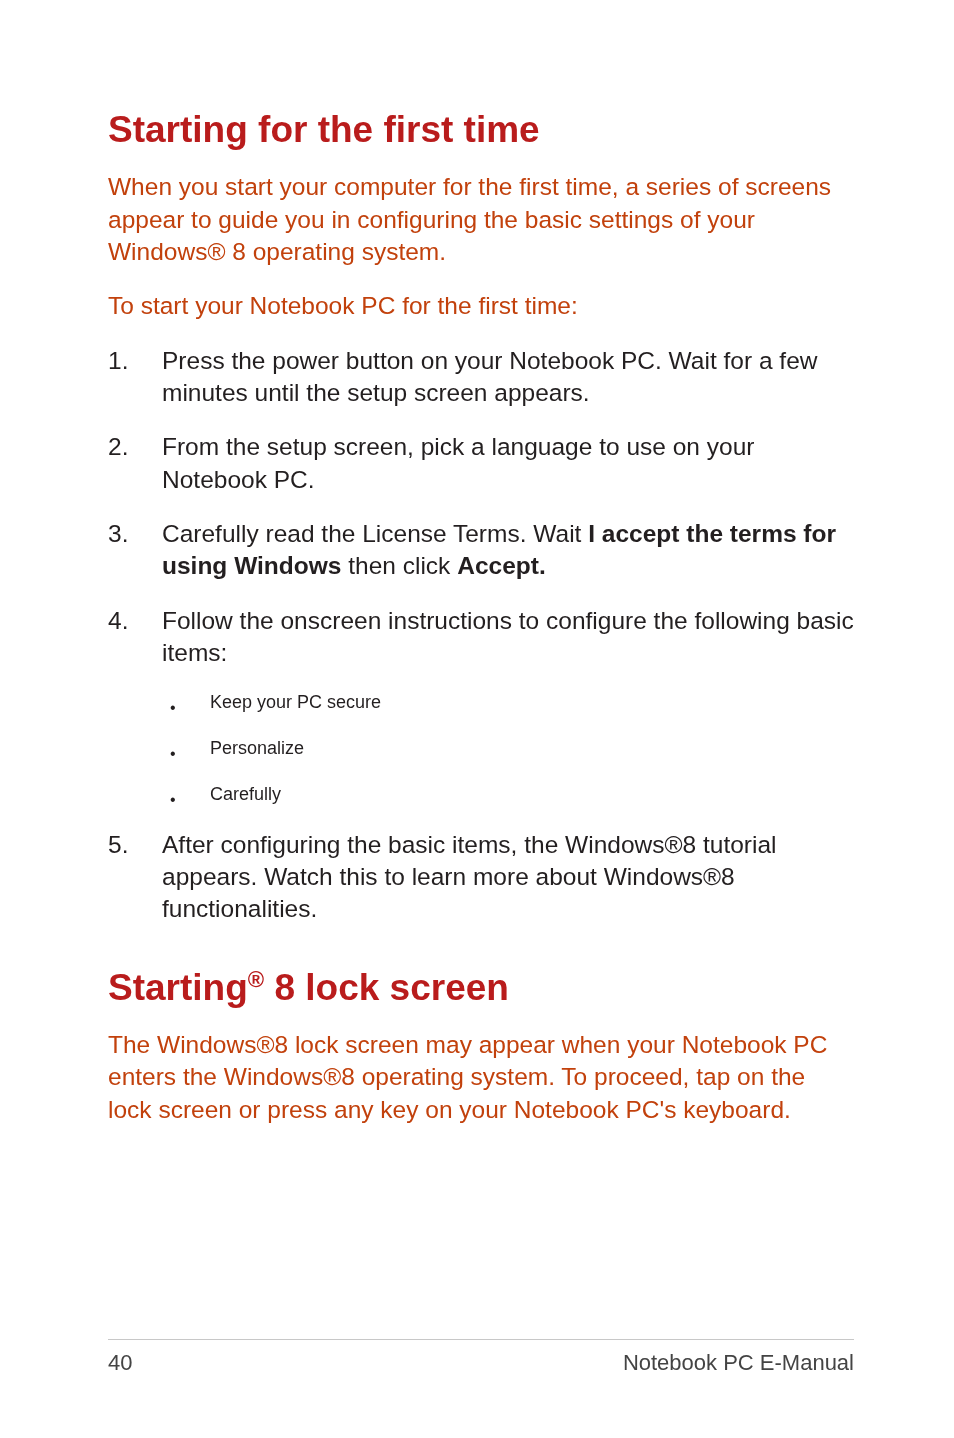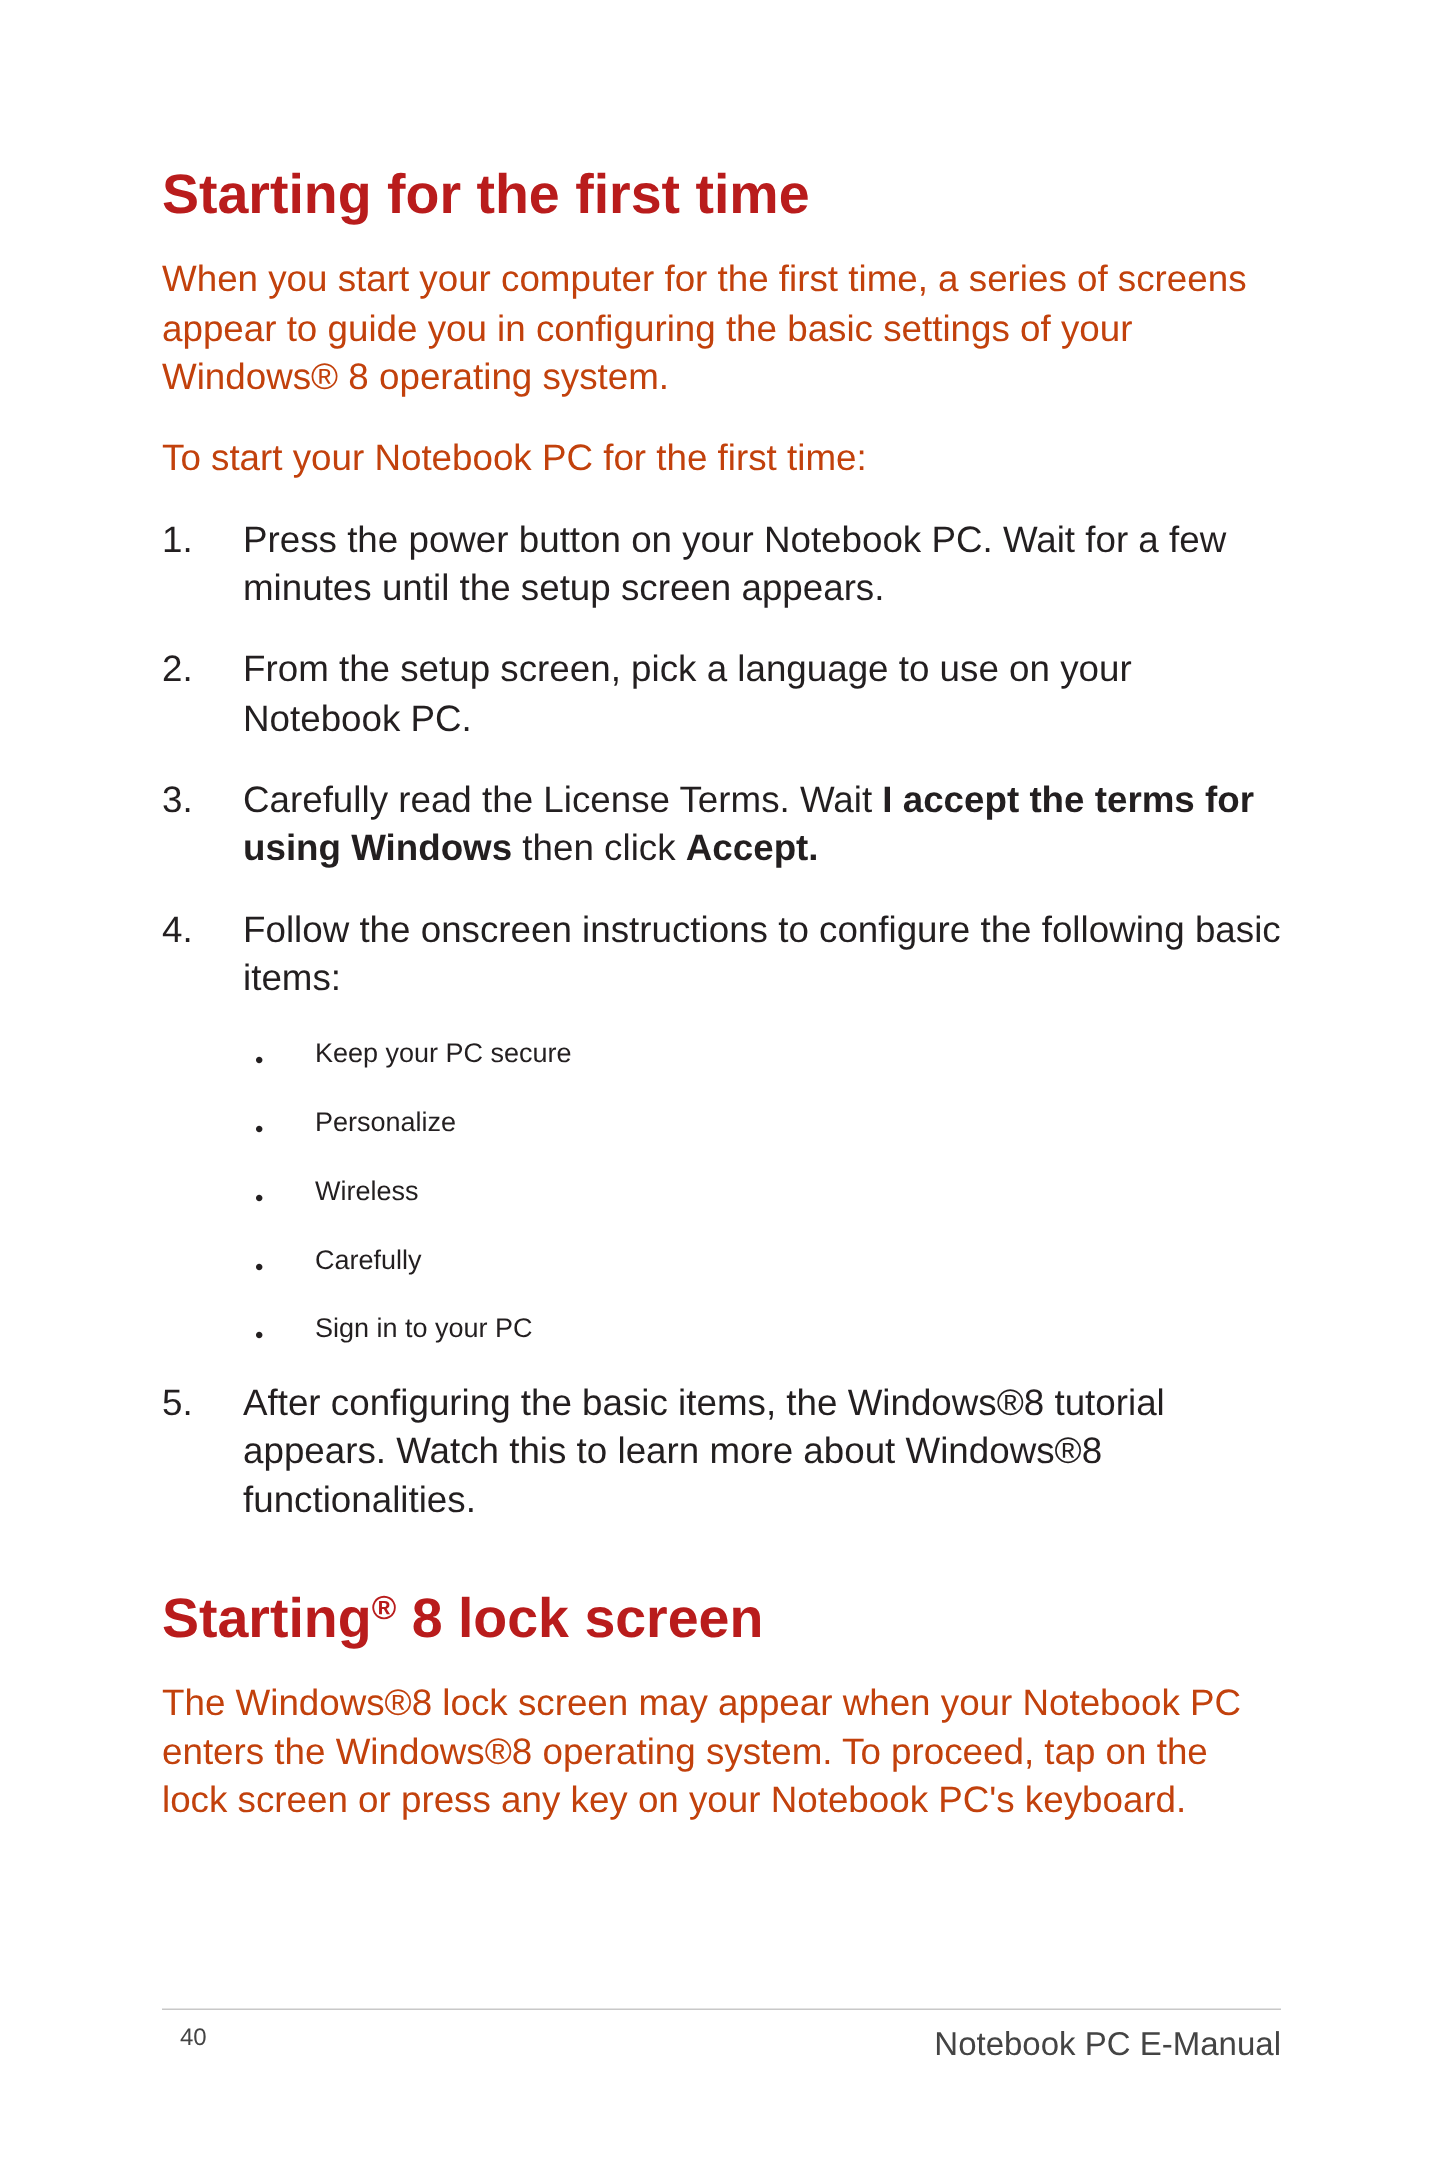--- a/index.html
+++ b/index.html
@@ -88,22 +88,21 @@
       right: 100px;
       border-top: 1px solid #c8c8c8;
       box-shadow: 0 1px 0 #ffffff inset;
       padding-top: 10px;
       display: flex;
       justify-content: space-between;
       font-size: 18px;
       color: #444;
     }
     .footer .page {
-      font-size: 16px;
-      margin-left: 12px;
+      font-size: 22px;
     }
     .footer .doc {
       font-size: 22px;
     }
   </style>
 </head>
 <body>
 
 <h1 class="section-heading">Starting for the first time</h1>
 
@@ -115,23 +114,21 @@
   <li>Press the power button on your Notebook PC. Wait for a few minutes until the setup screen appears.</li>
   <li>From the setup screen, pick a language to use on your Notebook PC.</li>
   <li>
     <span>Carefully read the License Terms. Wait </span><span class="bold">I accept the terms for using Windows</span><span> then click </span><span class="bold">Accept.</span>
   </li>
   <li>
     <span>Follow the onscreen instructions to configure the following basic items:</span>
     <ul class="sub">
       <li>Keep your PC secure</li>
       <li>Personalize</li>
-      <li>Wireless</li>
       <li>Carefully</li>
-      <li>Sign in to your PC</li>
     </ul>
   </li>
   <li>After configuring the basic items, the Windows®8 tutorial appears. Watch this to learn more about Windows®8 functionalities.</li>
 </ol>
 
 <div class="section2">
   <h1 class="section-heading">
     <span>Starting</span><span class="superscript">®</span><span> 8 lock screen</span>
   </h1>
   <p class="body">The Windows®8 lock screen may appear when your Notebook PC enters the Windows®8 operating system. To proceed,  tap on the lock screen or press any key on your Notebook PC's keyboard.</p>

